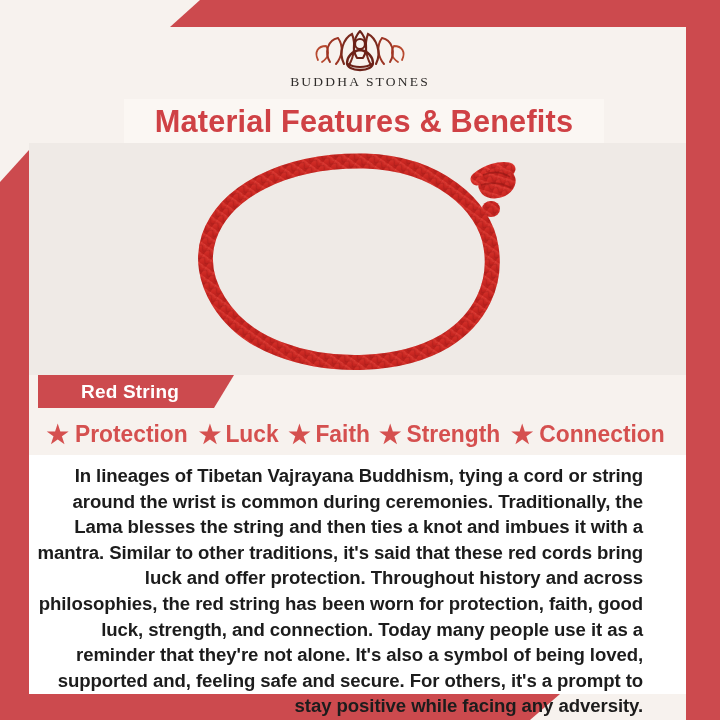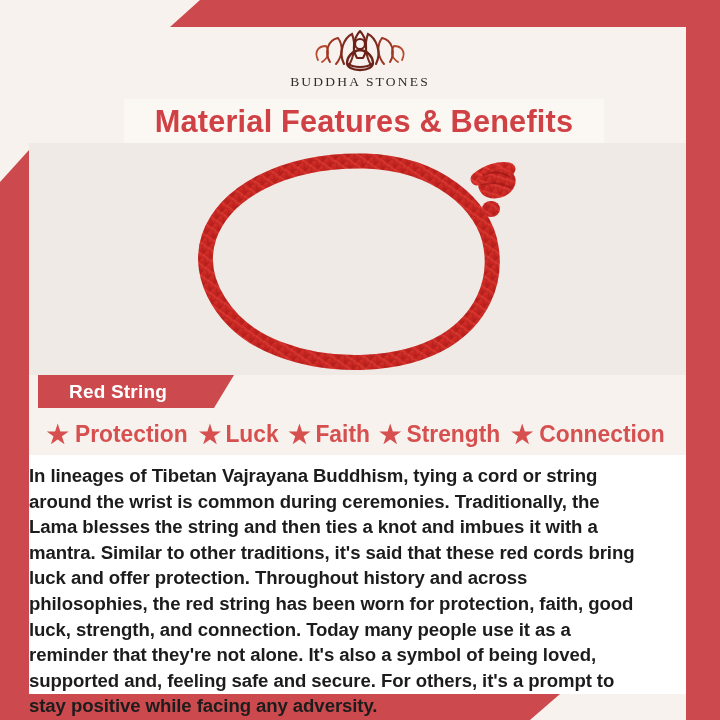--- a/index.html
+++ b/index.html
@@ -68,21 +68,21 @@
     background:#efeae6;
     overflow:hidden;
   }
   .bracelet{position:absolute;left:0;top:0;}
 
   
   .ribbon{
     position:absolute;left:38px;top:375px;width:196px;height:33px;
     background:#cc4a4e;
     clip-path:polygon(0 0, 196px 0, 176px 33px, 0 33px);
-    display:flex;align-items:center;
+    display:flex;align-items:center;padding-left:12px;
   }
   .ribbon-text{
     color:#ffffff;font-size:19px;font-weight:bold;
     margin-left:31px;letter-spacing:.2px;white-space:nowrap;
   }
 
   
   .benefits{
     position:absolute;left:29px;top:413px;width:657px;height:42px;
     display:flex;align-items:center;justify-content:center;
@@ -100,20 +100,21 @@
     margin-right:3px;
   }
   .benefit .blabel{transform:scaleX(.95);display:inline-block;}
 
   
   .copy-box{
     position:absolute;left:29px;top:455px;width:657px;height:239px;
     background:#ffffff;
     box-sizing:border-box;
     padding:8px 24px 0 0;
+    text-align:right;
   }
   .copy-text{
     font-family:"Liberation Sans Narrow","Liberation Sans", sans-serif;
     font-size:19.2px;
     line-height:25.6px;
     color:#1c1c1c;
     font-weight:bold;
     padding:0 0 0 0;
     margin:0;
     transform:scaleX(.97);

